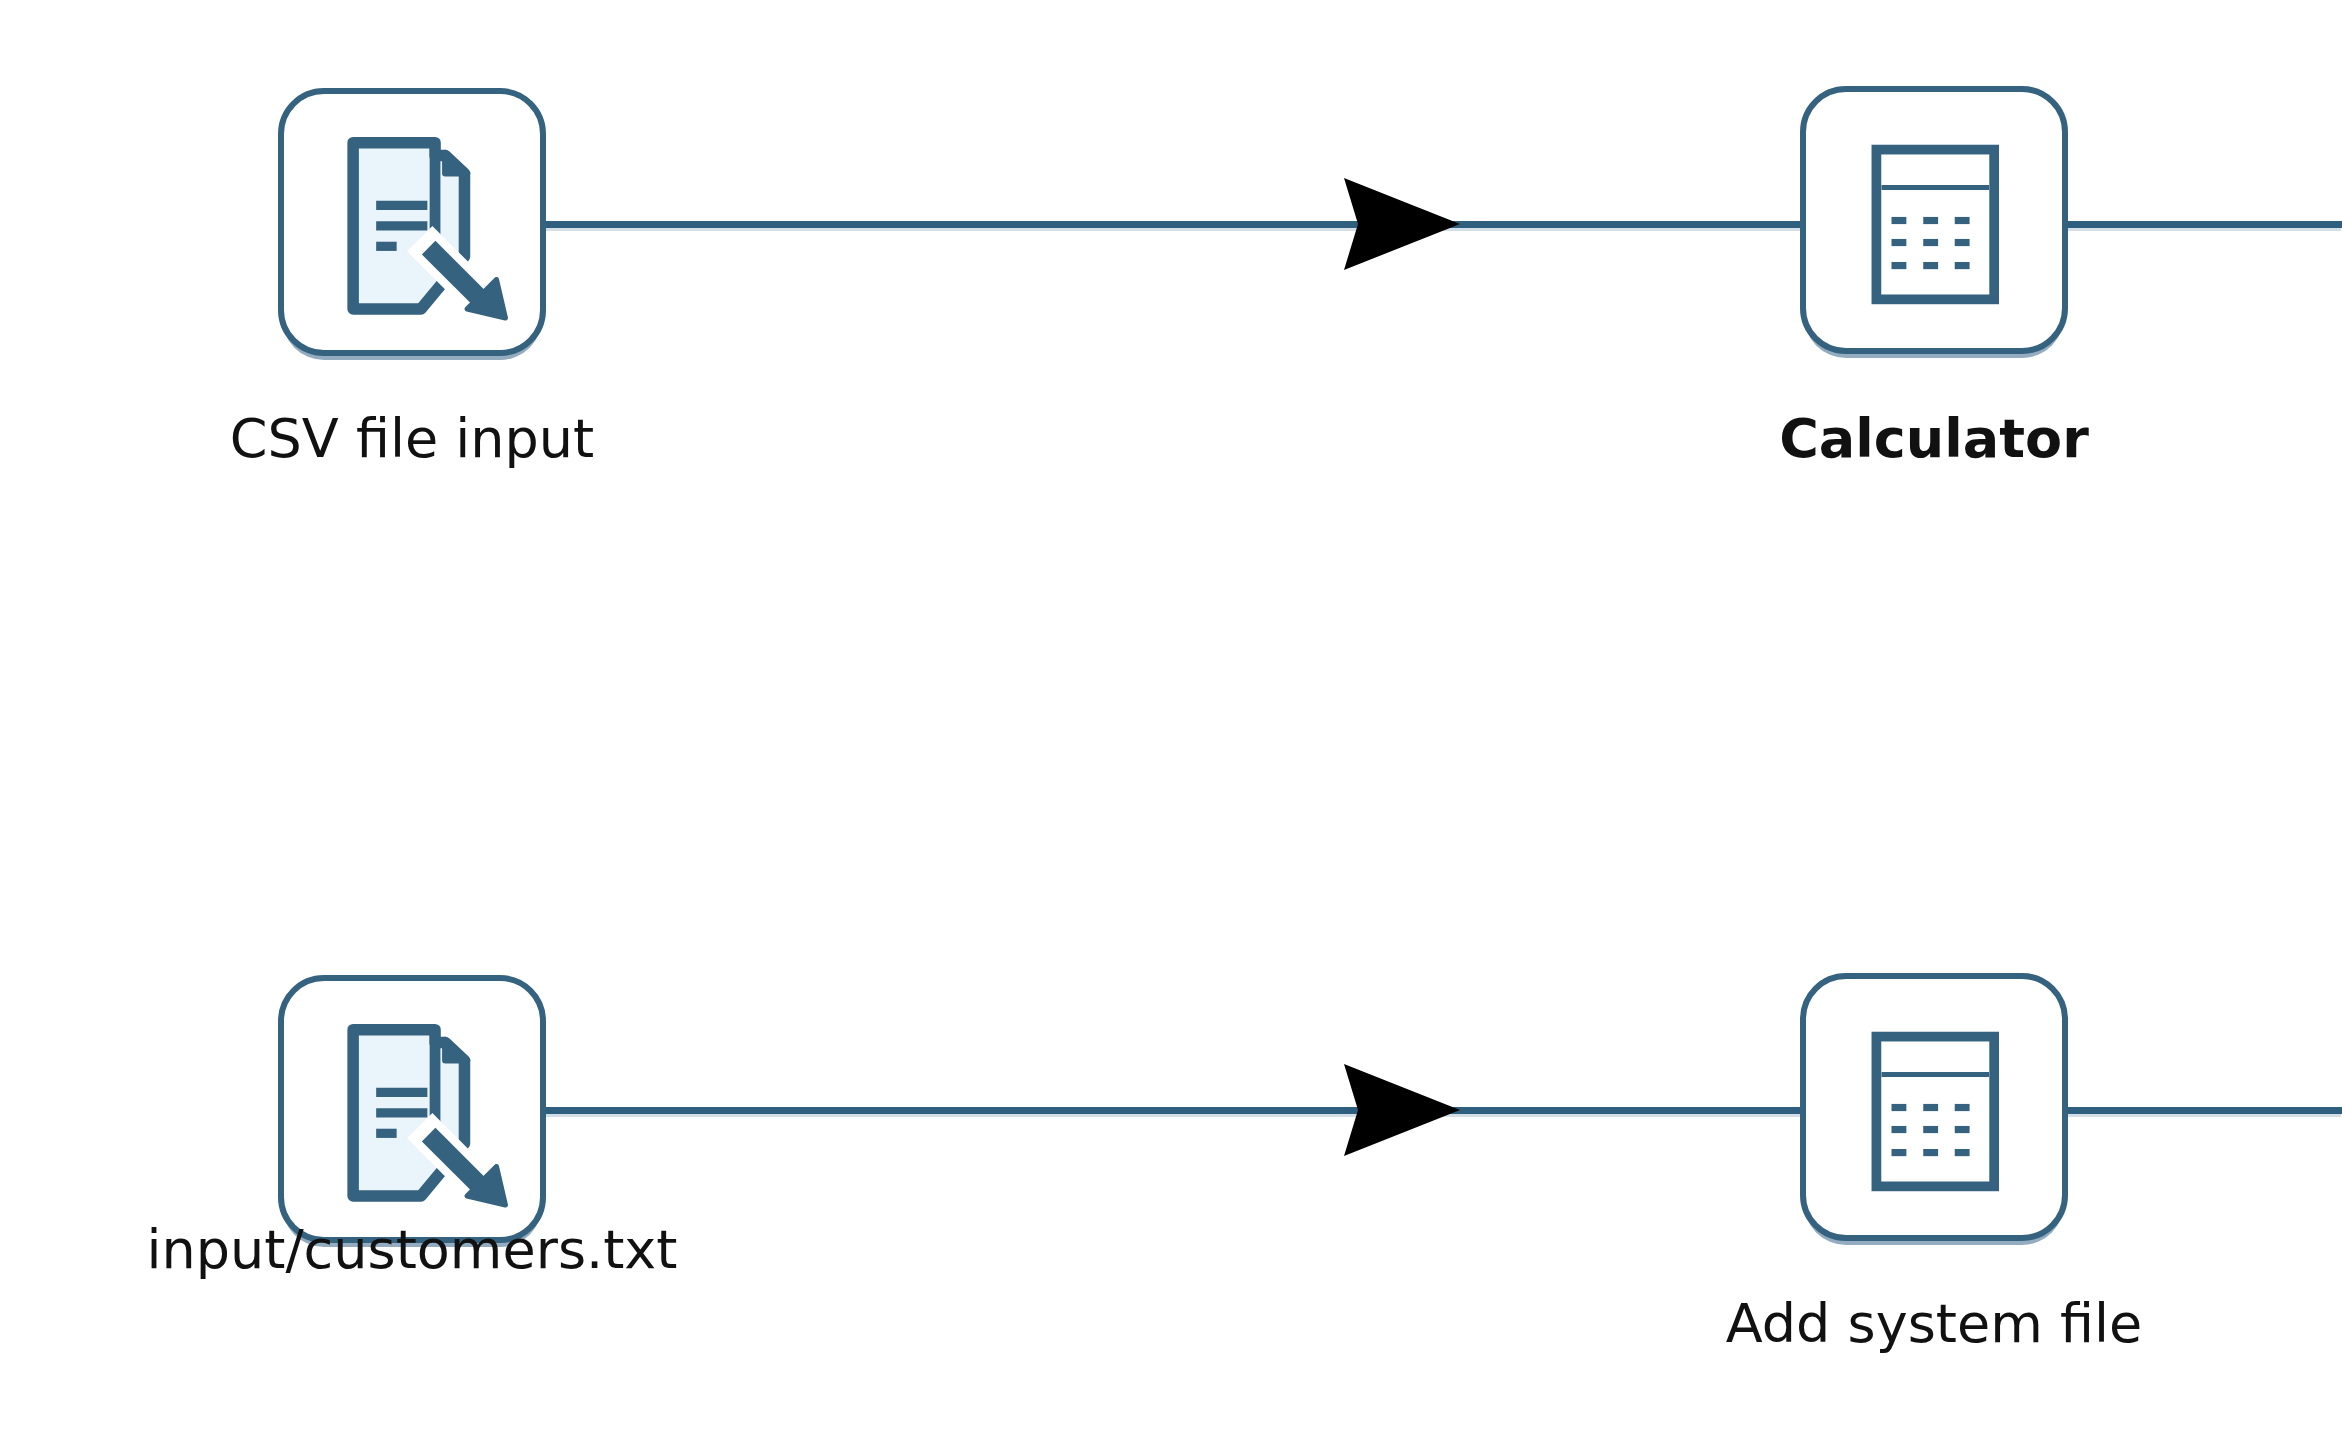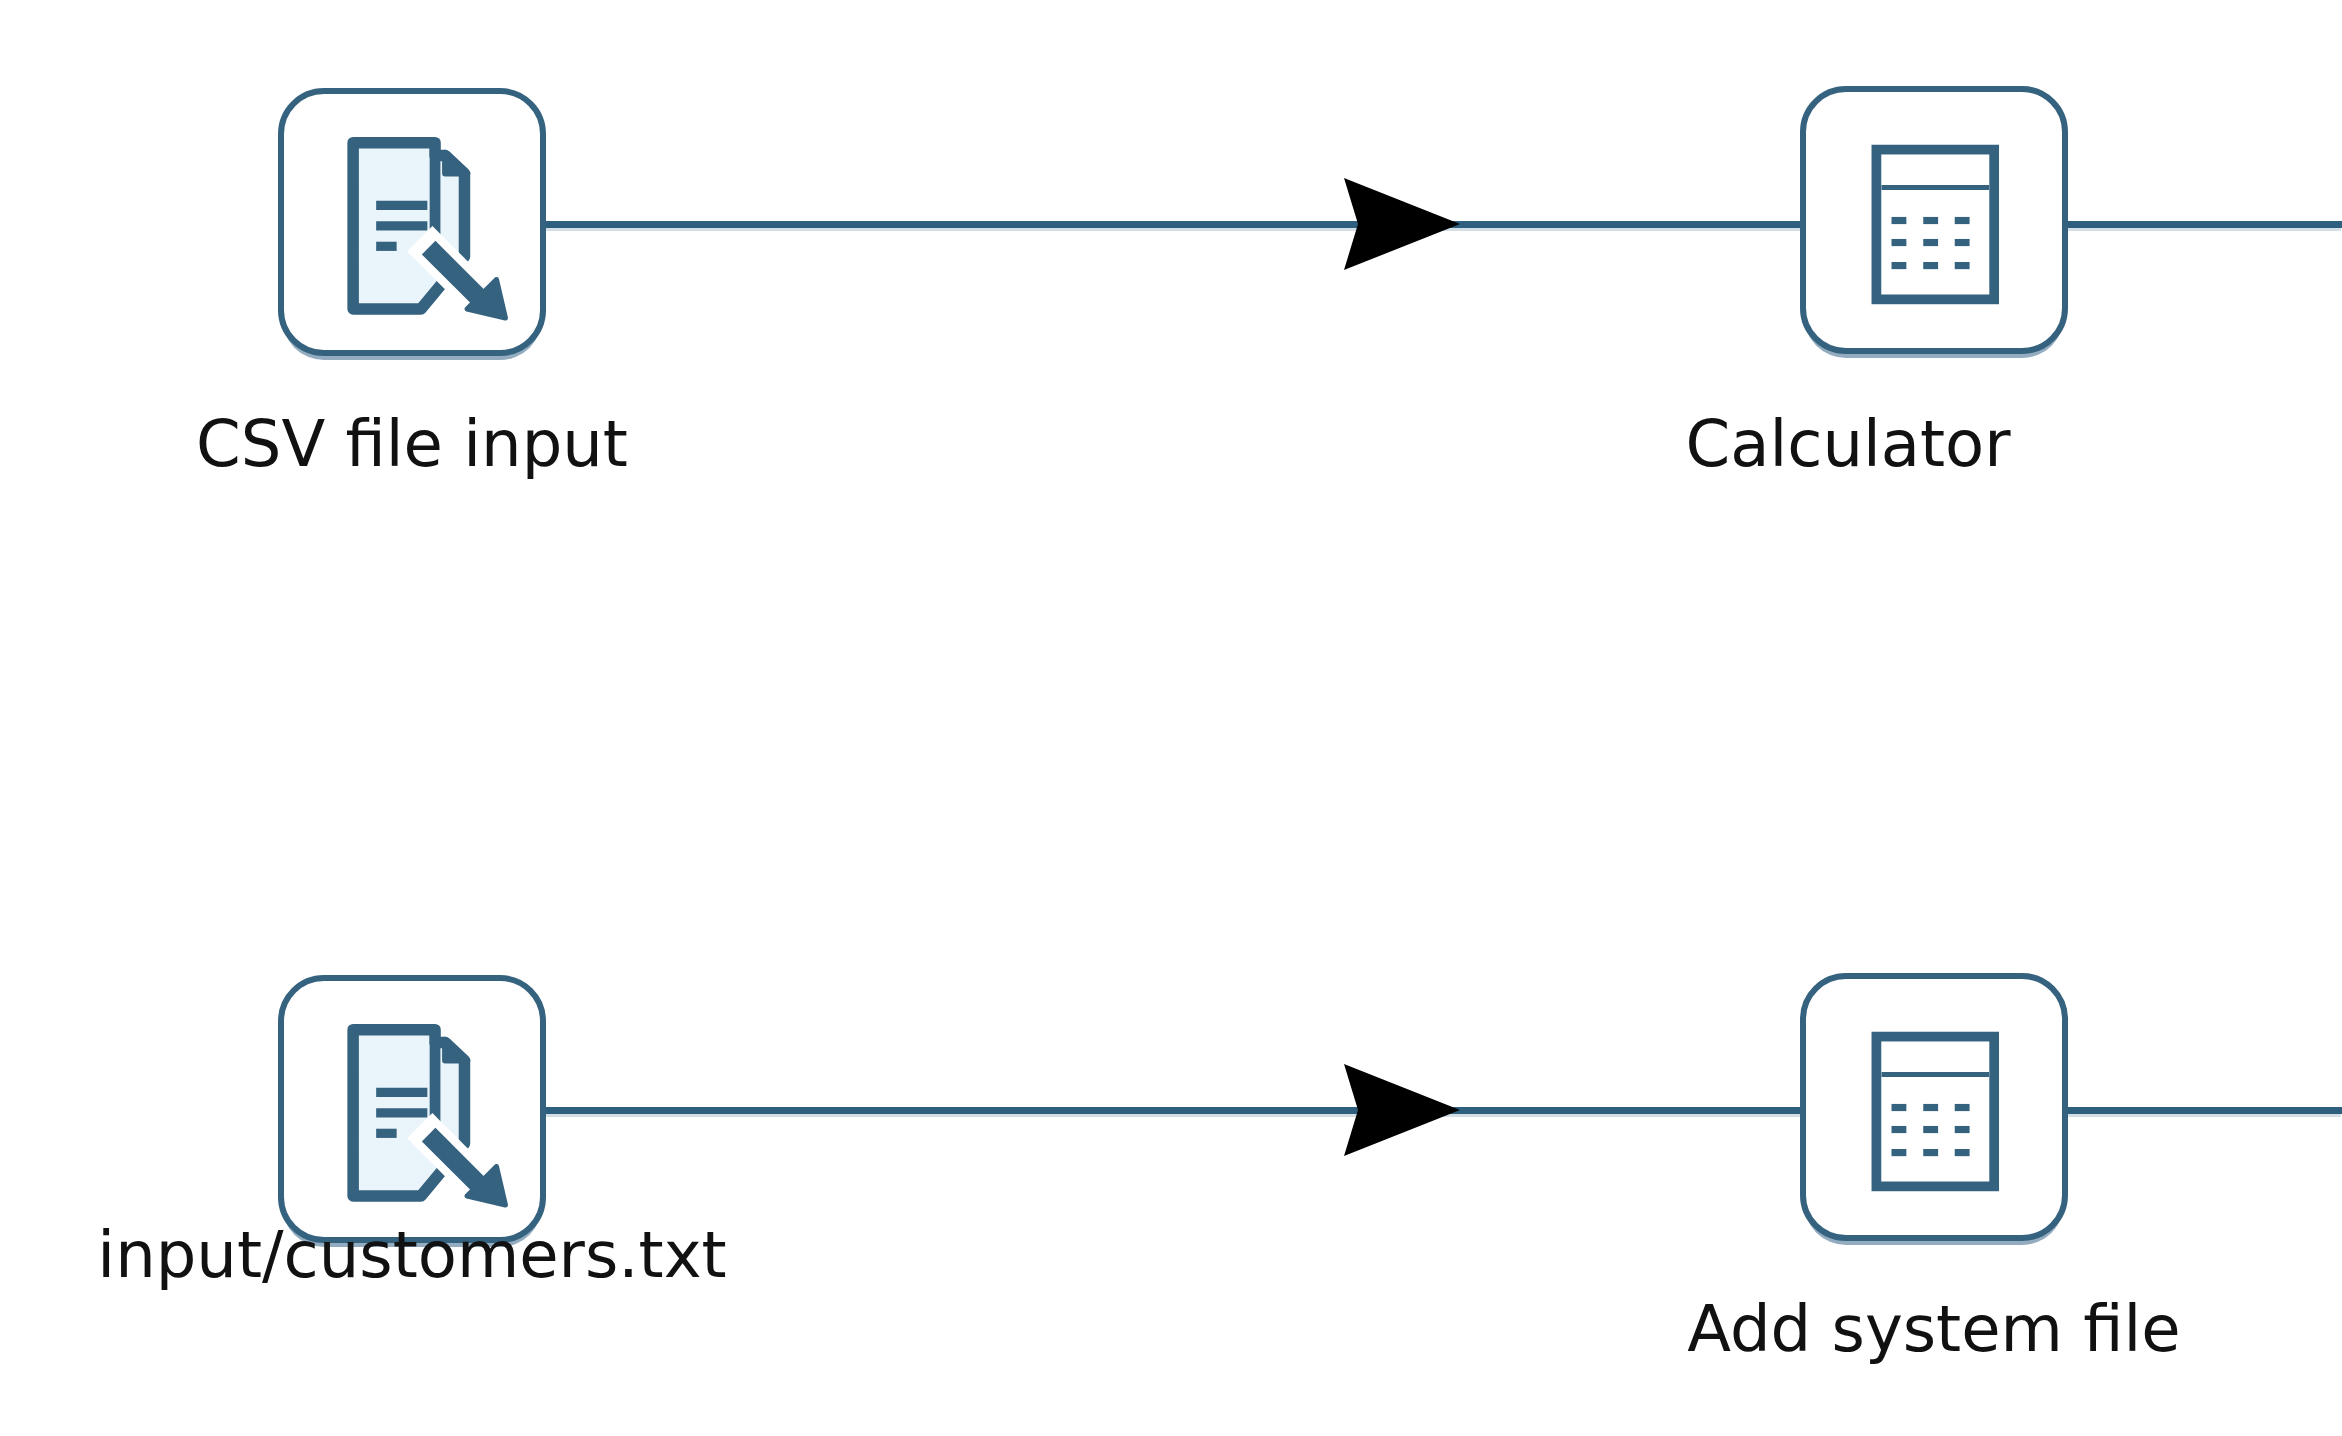--- a/index.html
+++ b/index.html
@@ -54,28 +54,28 @@
   }
   .node svg{position:absolute;inset:0;width:100%;height:100%;}
   .node.n1{left:278px;top:88px;}
   .node.n2{left:1800px;top:86px;}
   .node.n3{left:278px;top:975px;}
   .node.n4{left:1800px;top:973px;}
   
   .node-label{
     position:absolute;
     transform:translateX(-50%);
-    font-size:64px;
+    font-size:54px;
     line-height:1;
     color:var(--label);
     white-space:nowrap;
     z-index:3;
   }
   .node-label.l1{left:412px;top:412px;}
-  .node-label.l2{left:1848px;top:412px;}
+  .node-label.l2{left:1934px;top:412px;font-weight:bold;}
   .node-label.l3{left:412px;top:1223px;}
   .node-label.l4{left:1934px;top:1297px;}
   .defs-holder{position:absolute;width:0;height:0;overflow:hidden;}
 </style>
 </head>
 <body>
 
 <svg class="defs-holder" aria-hidden="true">
   <defs>
 

